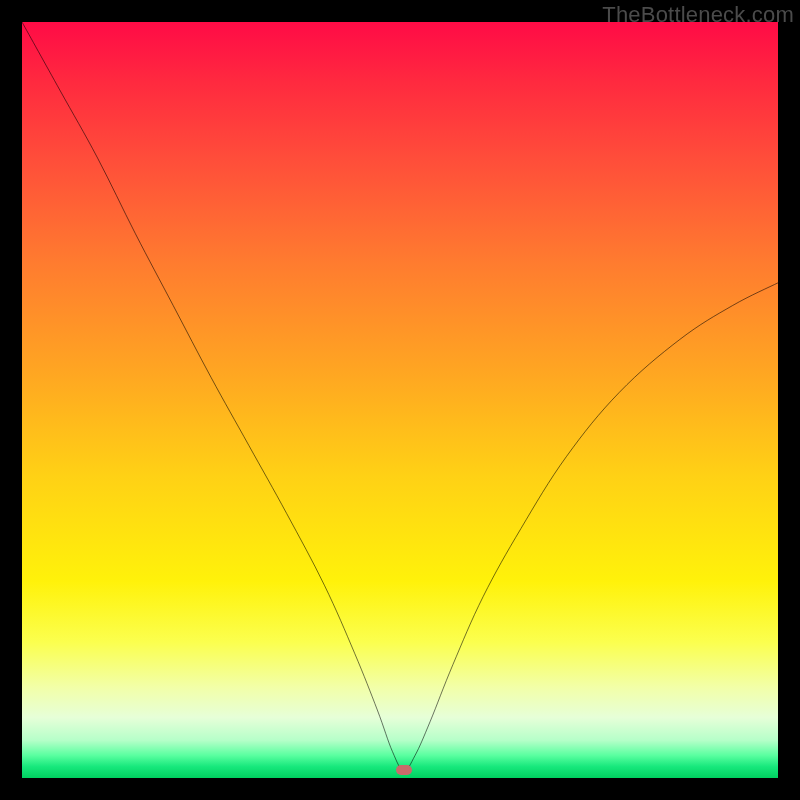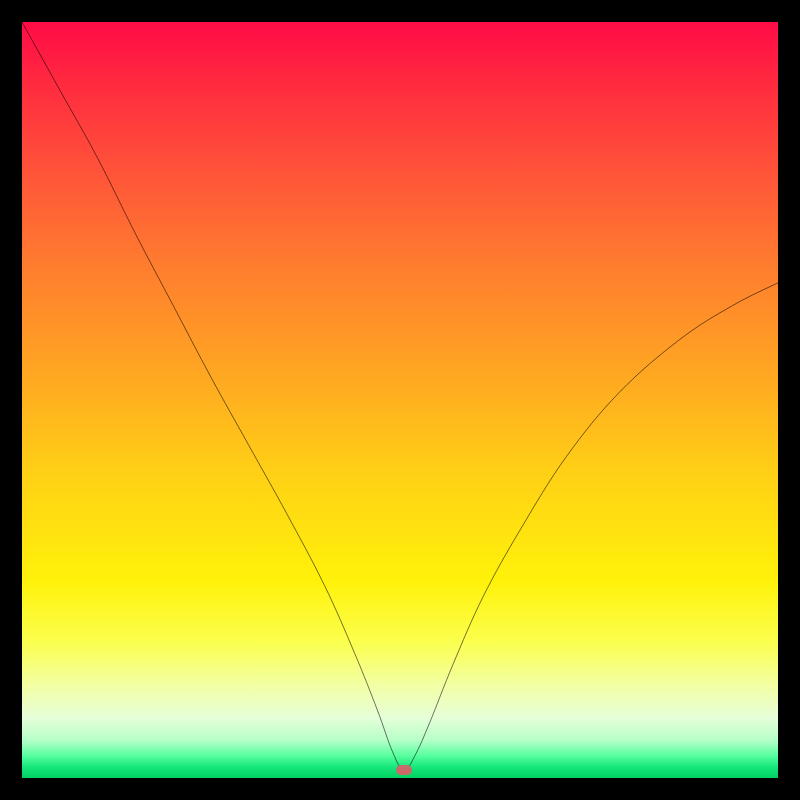--- a/index.html
+++ b/index.html
@@ -83,13 +83,14 @@
   <div class="plot">
     <div class="gradient"></div>
 
     <svg class="curve-svg" viewBox="0 0 100 100" preserveAspectRatio="none">
       <path id="curve-path" fill="none" stroke="#000000" stroke-width="0.55" vector-effect="non-scaling-stroke" d="M 0 0 C 0.8999999999999999 1.6199999999999999, 3.2 5.76, 5 9 C 6.8 12.24, 8.2 14.58, 10 18 C 11.8 21.42, 13.2 24.490000000000002, 15 28 C 16.8 31.509999999999998, 18.2 34.08, 20 37.5 C 21.8 40.92, 23.2 43.67, 25 47 C 26.8 50.33, 28.2 52.76, 30 56 C 31.8 59.24, 33.2 61.67, 35 65 C 36.8 68.33, 38.38 71.17, 40 74.5 C 41.62 77.83, 42.74 80.53, 44 83.5 C 45.26 86.47, 46.1 88.66, 47 91 C 47.9 93.34, 48.37 95.06, 49 96.5 C 49.63 97.94, 49.96 98.91, 50.5 99 C 51.04 99.09, 51.37 98.17, 52 97 C 52.63 95.83, 53.1 94.66, 54 92.5 C 54.9 90.34, 55.739999999999995 87.97, 56.99999999999999 85 C 58.25999999999999 82.03, 59.379999999999995 79.24, 61 76 C 62.620000000000005 72.76, 64.02 70.33, 66 67 C 67.98 63.67, 69.66 60.74, 72 57.5 C 74.34 54.26, 76.3 51.79, 79 49 C 81.7 46.21, 84.3 44.07000000000001, 87 42.00000000000001 C 89.7 39.93000000000001, 91.66 38.85, 94 37.5 C 96.34 36.15, 98.92 35.04, 100 34.5"></path>
     </svg>
 
     <div id="marker" class="marker" style="left: 50.5%; top: 99%; background: rgb(201, 107, 107);"></div>
   </div>
 
+  <div class="watermark">TheBottleneck.com</div>
 </div>
 
 </body></html>

